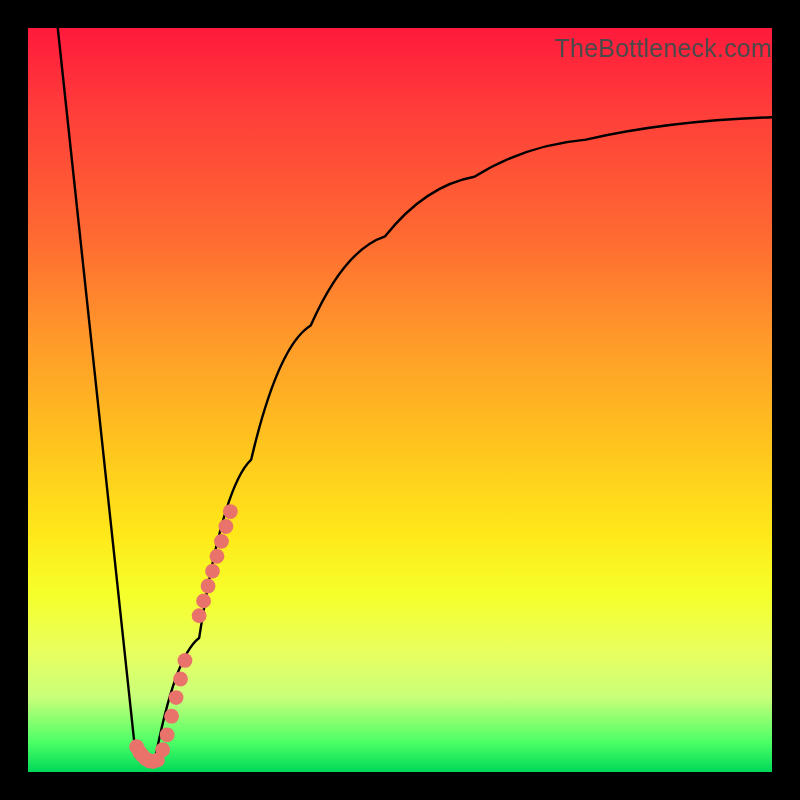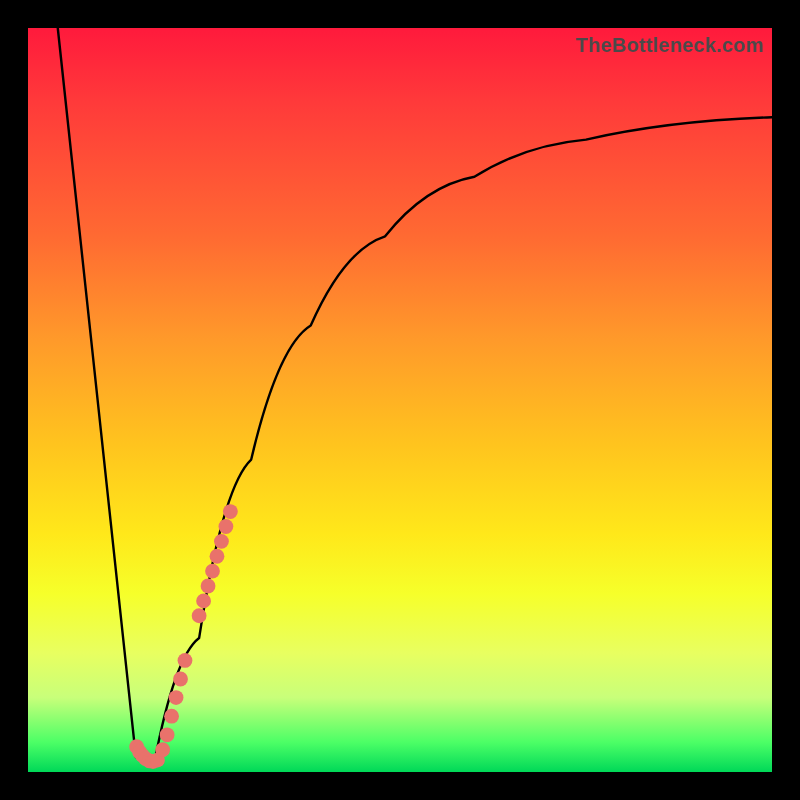--- a/index.html
+++ b/index.html
@@ -35,24 +35,24 @@
       #f6ff2a 76%,
       #e8ff60 84%,
       #c8ff7a 90%,
       #4cff66 96%,
       #00d858 100%
     );
   }
   .watermark {
     position: absolute;
     top: 6px;
-    right: 8px;
+    right: 0;
     color: #4a4a4a;
-    font-size: 20px;
-    font-weight: 700;
+    font-size: 25px;
+    font-weight: 400;
     letter-spacing: 0.2px;
     user-select: none;
   }
   svg.curves {
     position: absolute;
     left: 0;
     top: 0;
     width: 744px;
     height: 744px;
     overflow: visible;

